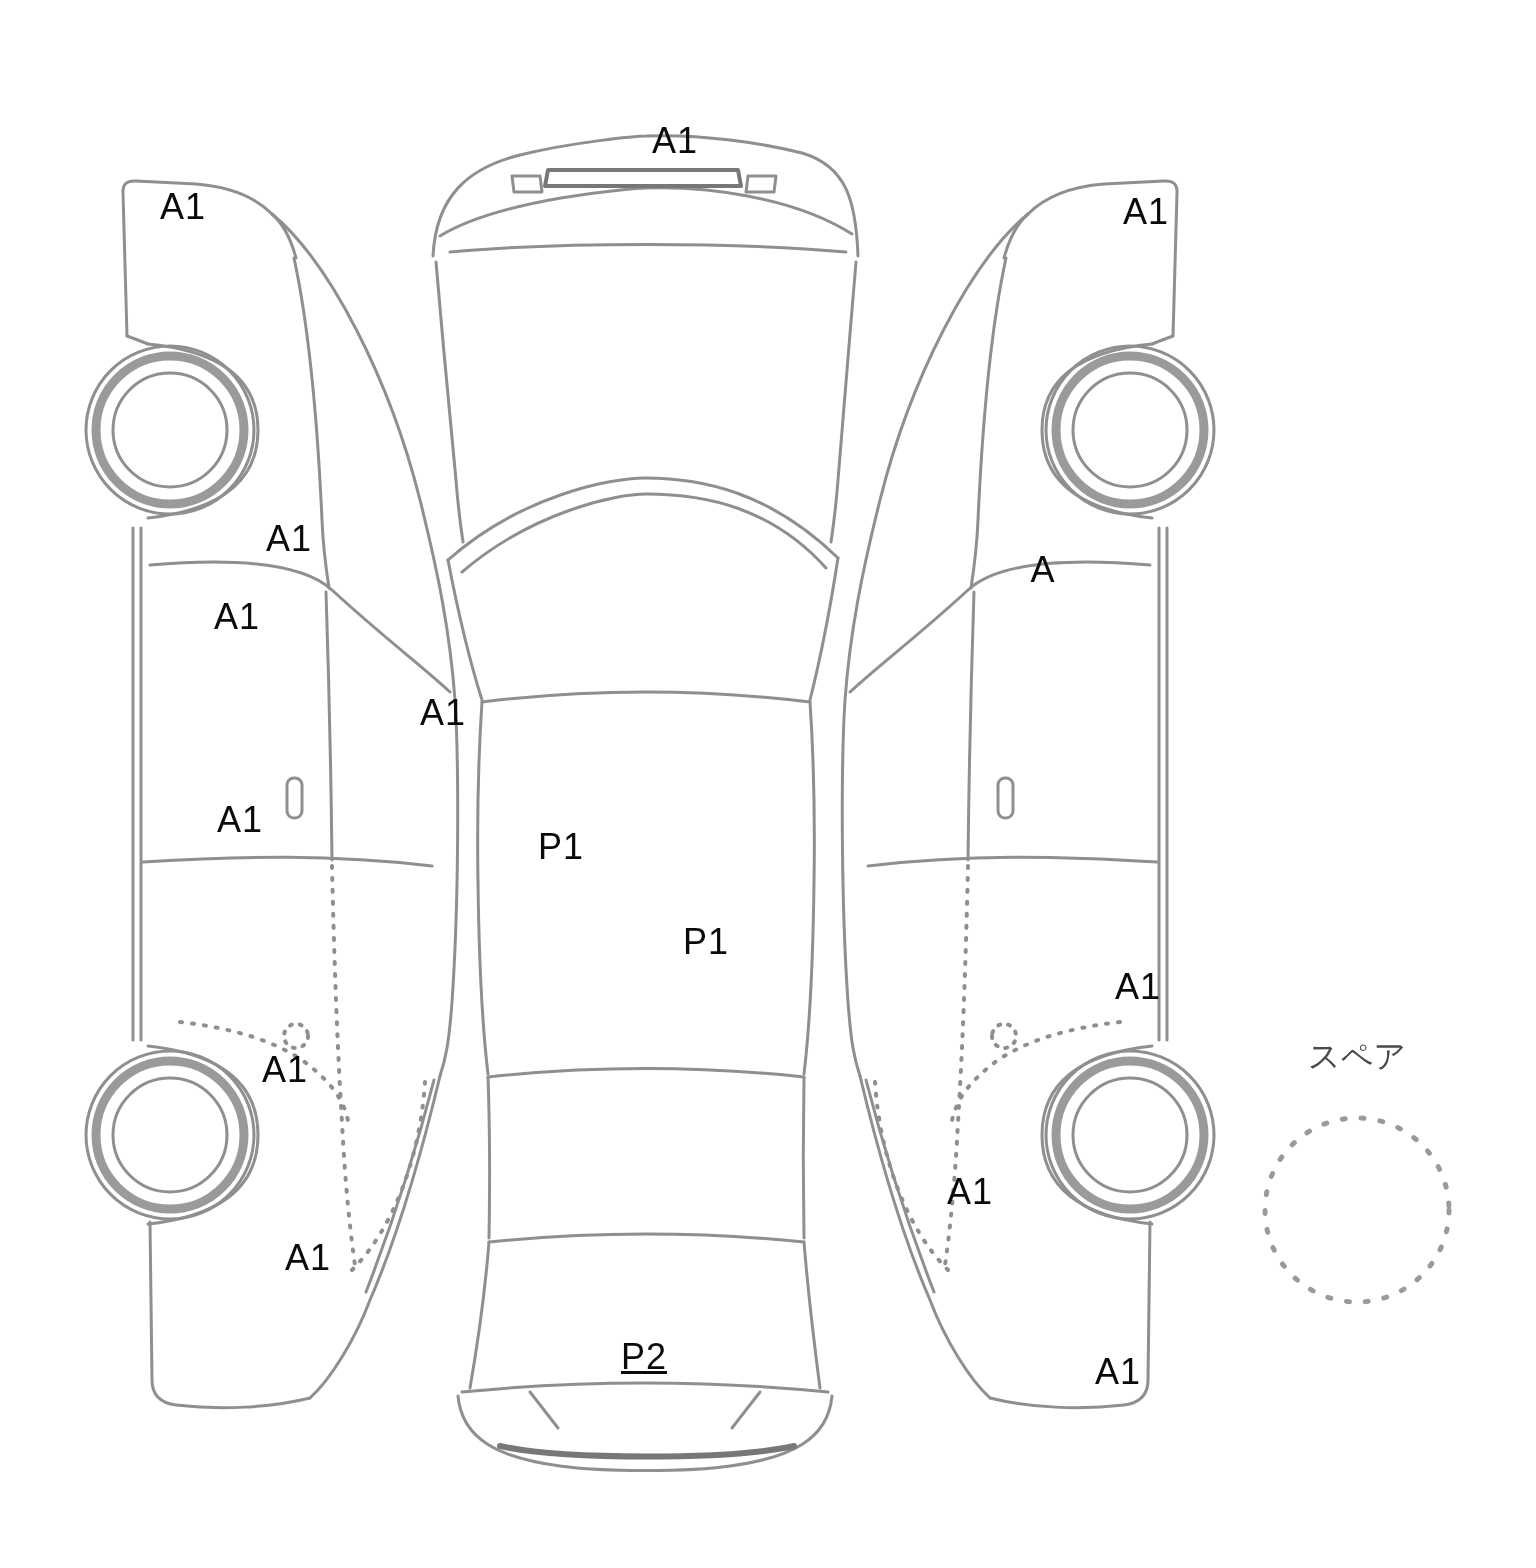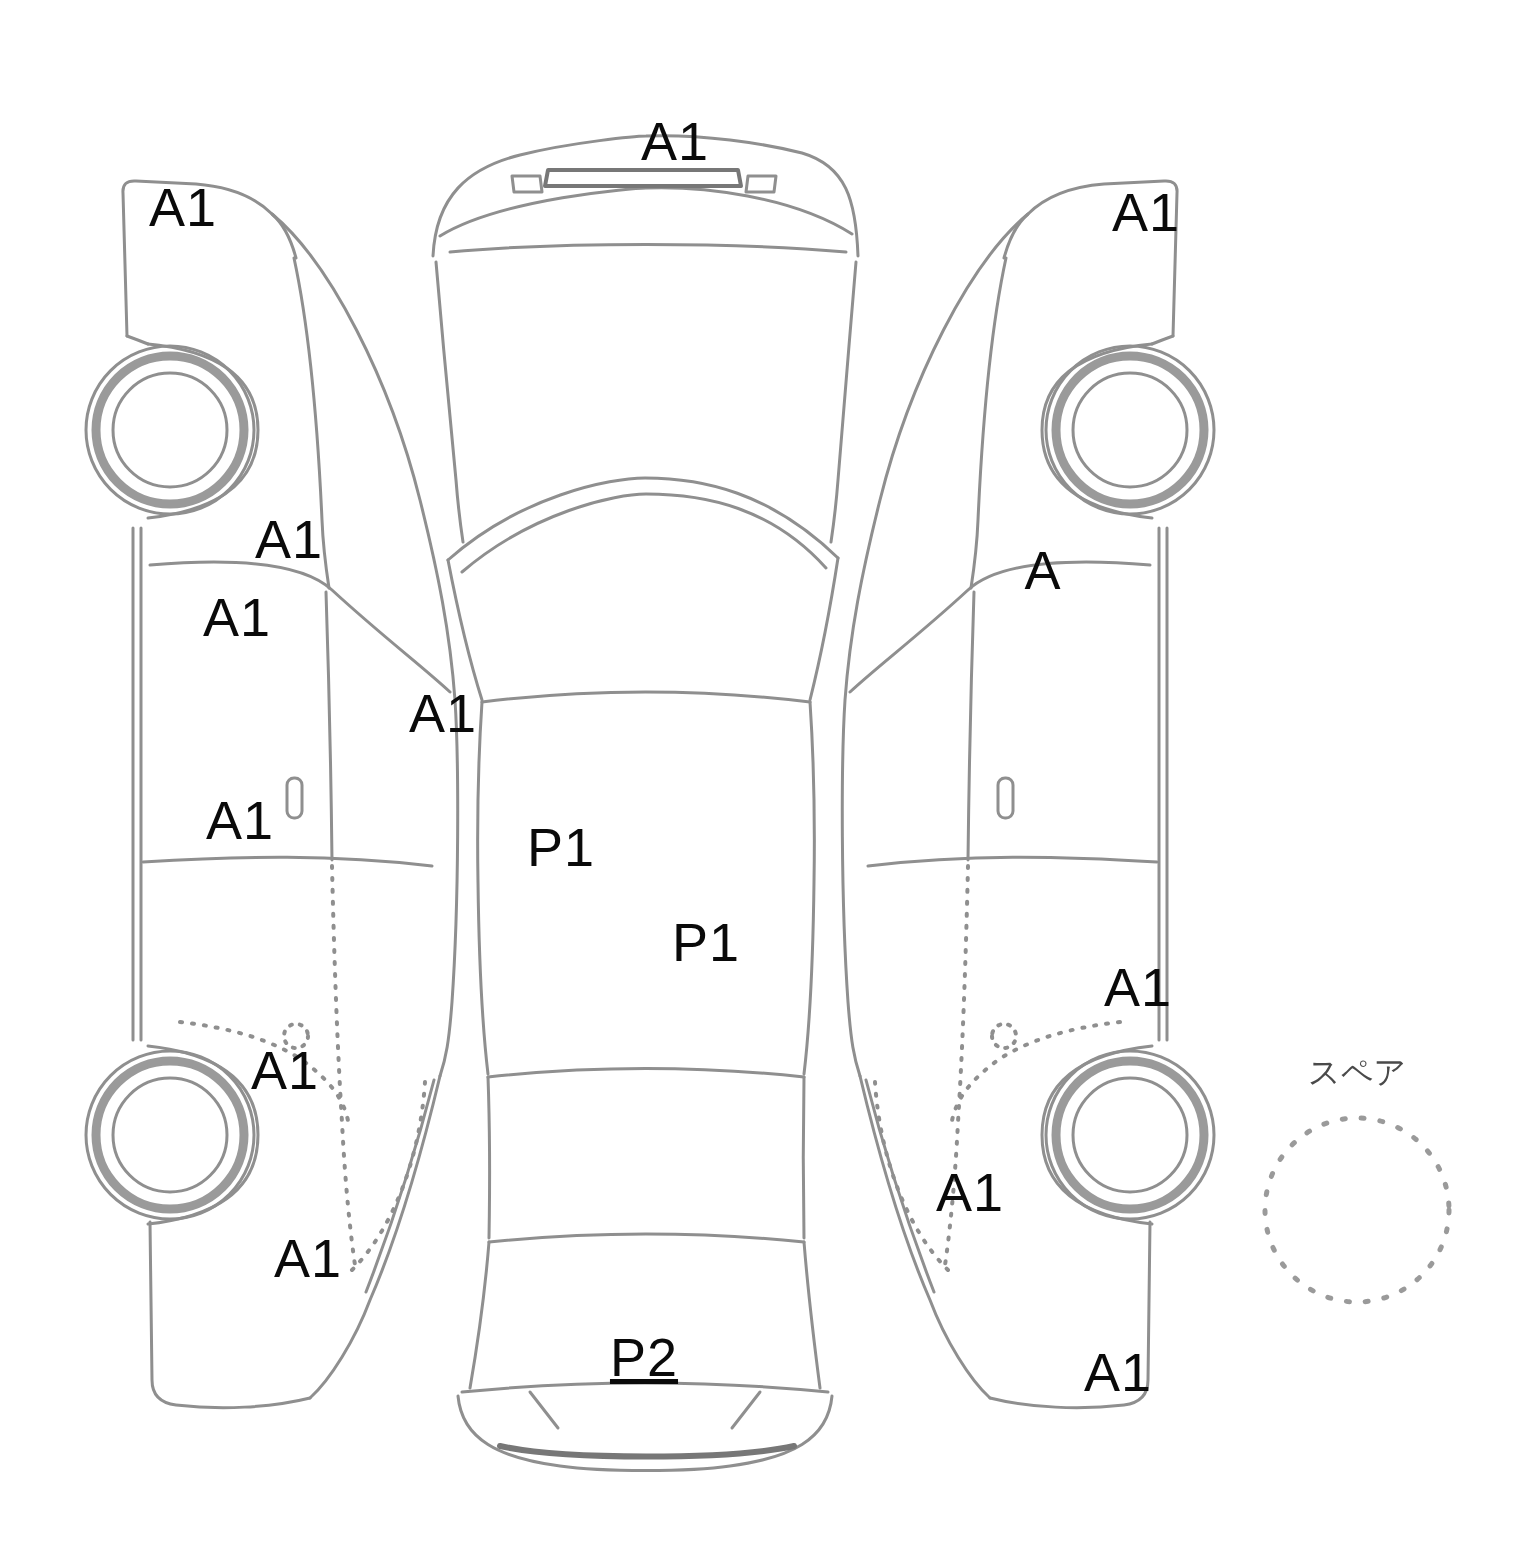--- a/index.html
+++ b/index.html
@@ -24,21 +24,21 @@
     position: absolute;
     left: 0;
     top: 0;
     width: 100%;
     height: 100%;
     pointer-events: none;
   }
   .dmg-label {
     position: absolute;
     transform: translate(-50%, -50%);
-    font-size: 54px;
+    font-size: 36px;
     font-weight: 500;
     color: #0a0a0a;
     letter-spacing: 1px;
     white-space: nowrap;
   }
   .spare-label {
     position: absolute;
     transform: translate(-50%, -50%);
     font-size: 32px;
     font-weight: 500;
@@ -165,21 +165,21 @@
       <path d="M 352 1270 C 392 1230, 420 1160, 425 1082" stroke-dasharray="2 10" stroke-width="4"></path>
       <circle cx="296" cy="1036" r="12" stroke-dasharray="2 8" stroke-width="4"></circle>
     </g>
 
     <g>
       <circle cx="1357" cy="1210" r="92" stroke="#9a9a9a" stroke-width="5" stroke-dasharray="3 16"></circle>
     </g>
   </svg>
 
   <div class="labels-layer">
-    <span class="spare-label" style="left:1357px; top:1057px;margin-top:16px;">スペア</span>
+    <span class="spare-label" style="left:1357px; top:1057px;">スペア</span>
     <div id="damage-labels">
         <span class="dmg-label" style="left: 675px; top: 141px;">A1</span>
         <span class="dmg-label" style="left: 183px; top: 207px;">A1</span>
         <span class="dmg-label" style="left: 1146px; top: 212px;">A1</span>
         <span class="dmg-label" style="left: 289px; top: 539px;">A1</span>
         <span class="dmg-label" style="left: 1043px; top: 570px;">A</span>
         <span class="dmg-label" style="left: 237px; top: 617px;">A1</span>
         <span class="dmg-label" style="left: 443px; top: 713px;">A1</span>
         <span class="dmg-label" style="left: 240px; top: 820px;">A1</span>
         <span class="dmg-label" style="left: 561px; top: 847px;">P1</span>

